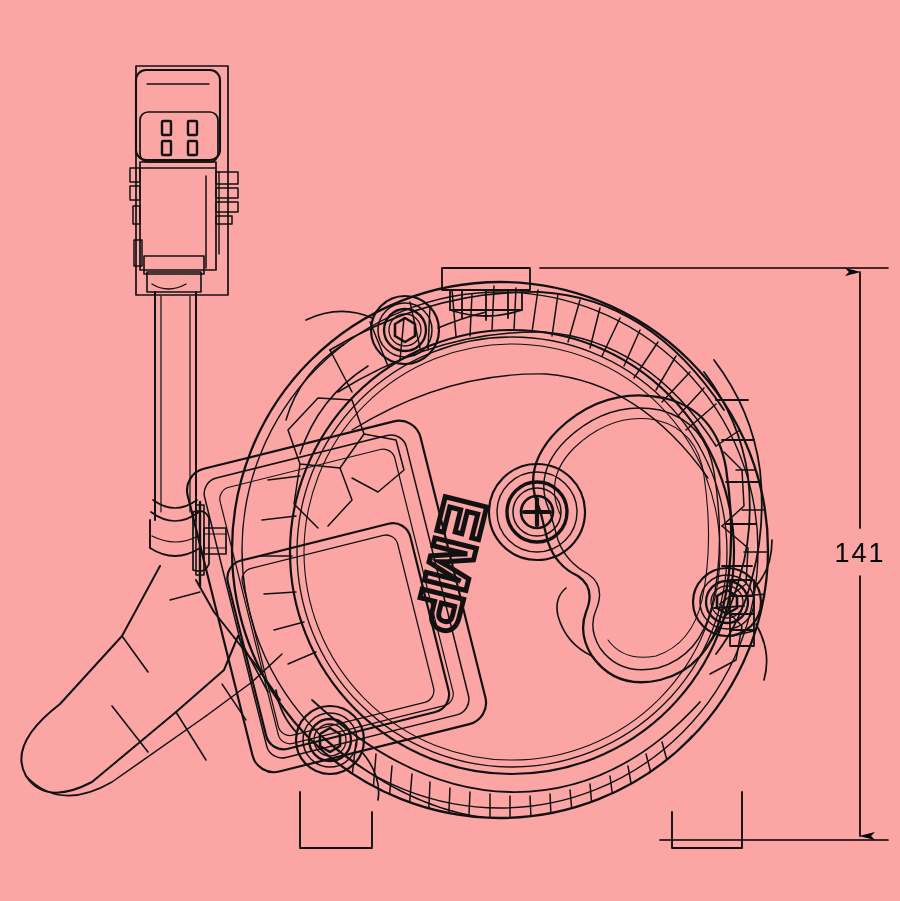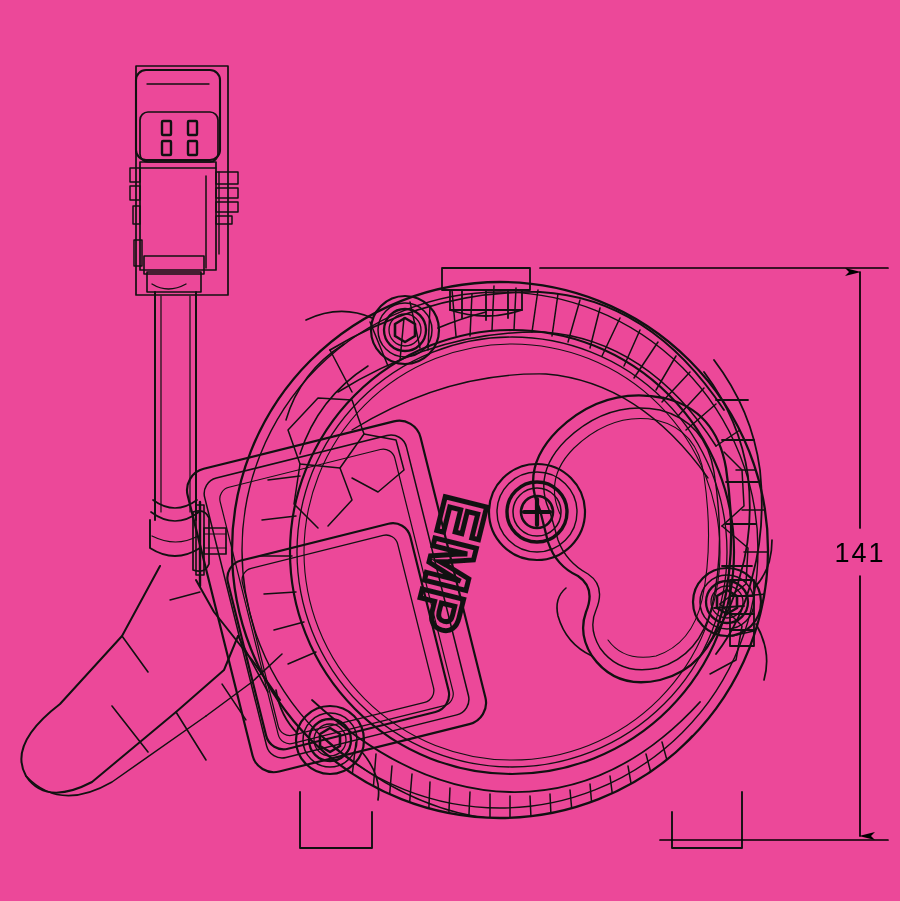--- a/index.html
+++ b/index.html
@@ -11,21 +11,21 @@
   body {
     width: 900px;
     height: 901px;
     overflow: hidden;
     font-family: "Liberation Sans", sans-serif;
   }
   #drawing-canvas {
     position: relative;
     width: 900px;
     height: 901px;
-    background: #ec4899;
+    background: #fca5a5;
   }
   #drawing-svg {
     position: absolute;
     top: 0;
     left: 0;
     width: 900px;
     height: 901px;
     display: block;
   }
   .dim-text {

